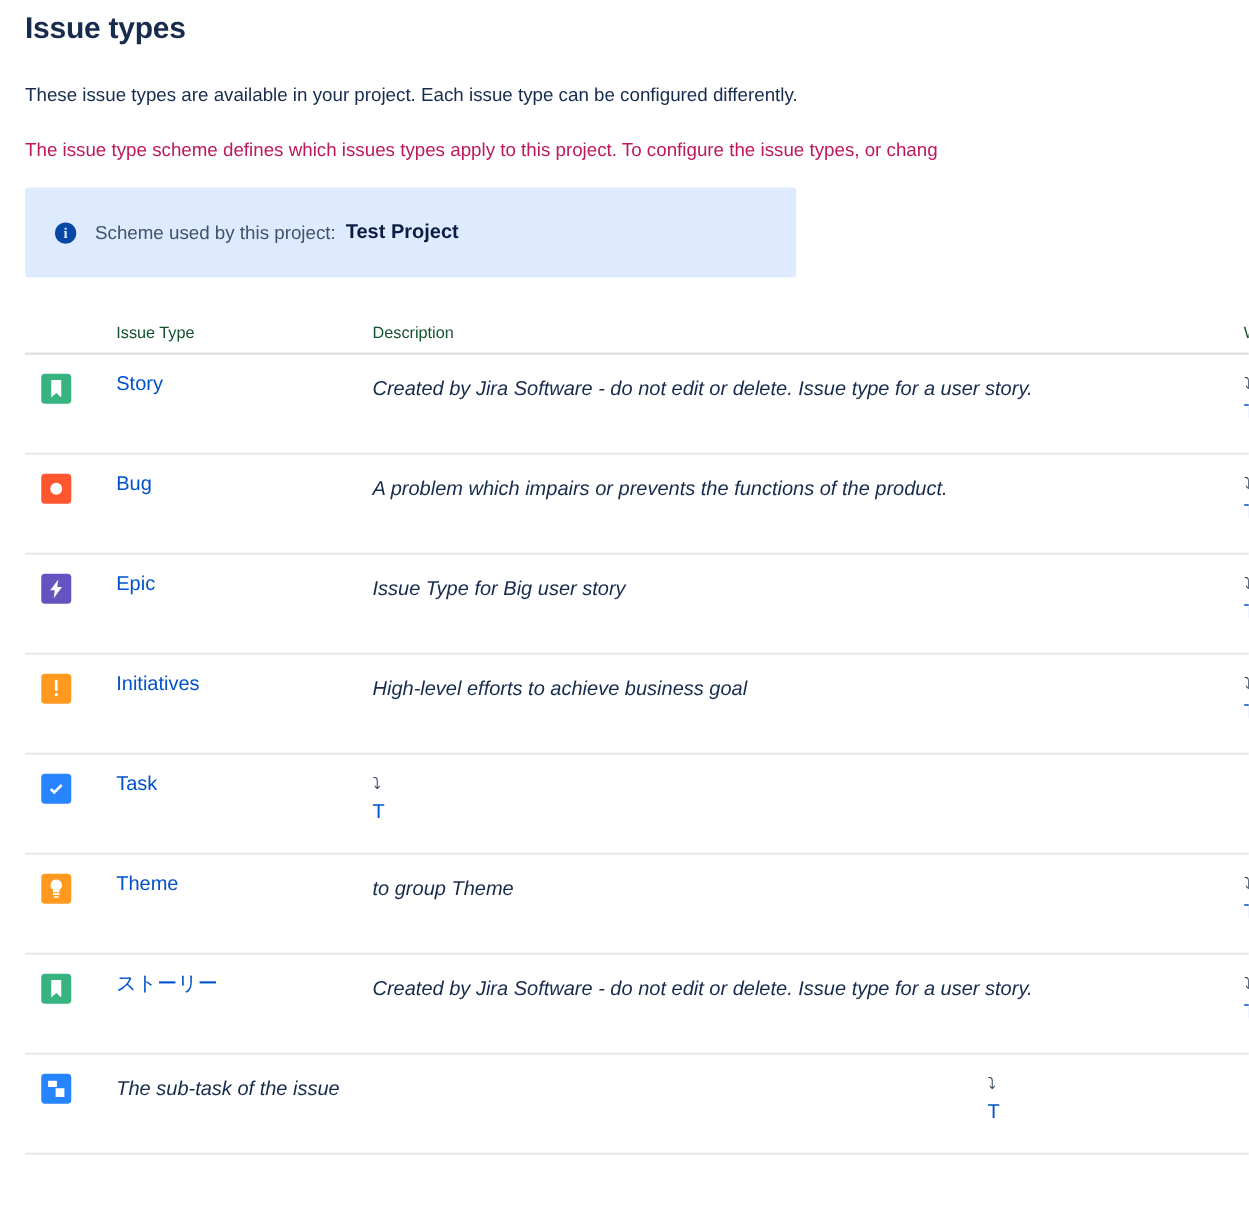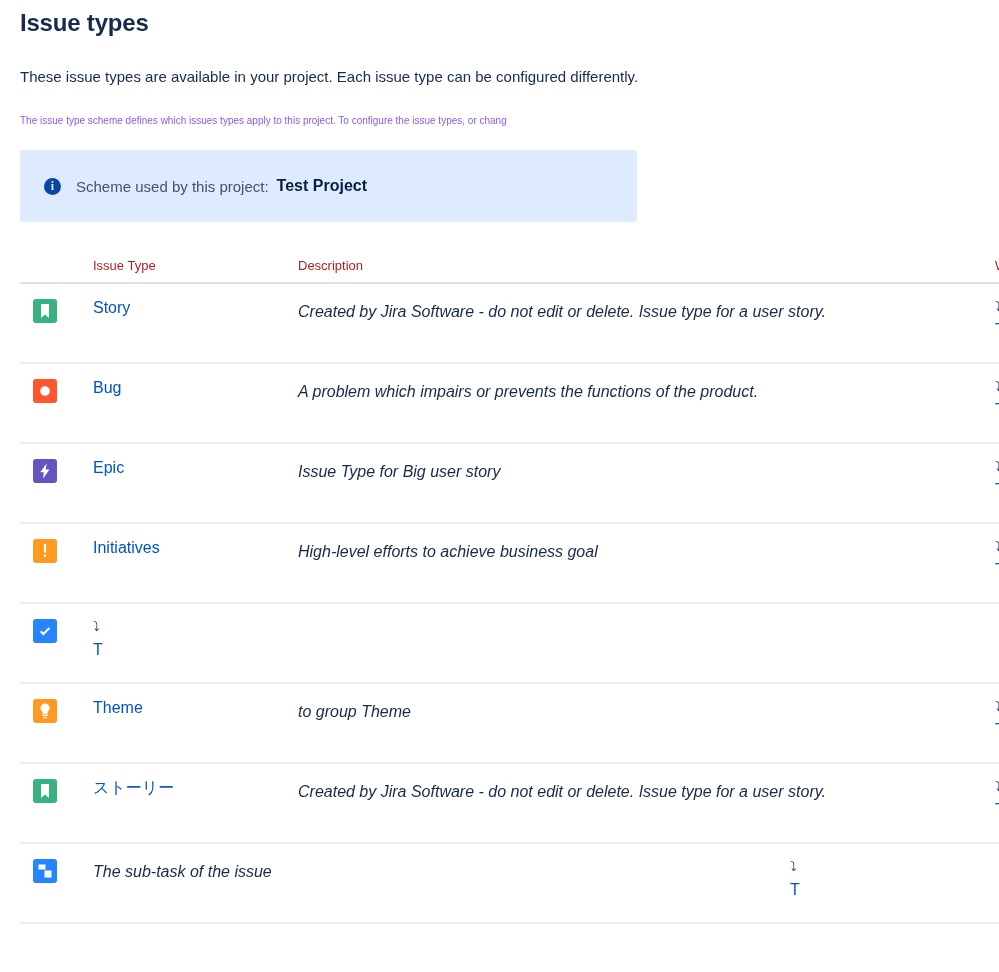--- a/index.html
+++ b/index.html
@@ -43,23 +43,23 @@
     top: 66px;
     font-size: 15px;
     line-height: 22px;
     color: #172B4D;
     white-space: nowrap;
   }
   .intro-2 {
     position: absolute;
     left: 20px;
     top: 110px;
-    font-size: 10px;
+    font-size: 15px;
     line-height: 22px;
-    color: #8b5cf6;
+    color: #be185d;
     white-space: nowrap;
   }
 
   
   .info-banner {
     position: absolute;
     left: 20px;
     top: 150px;
     width: 617px;
     height: 72px;
@@ -109,21 +109,21 @@
     display: flex;
     align-items: flex-start;
     border-bottom: 2px solid #EBECF0;
   }
   .thead {
     border-bottom: 2px solid #DFE1E6;
     padding-bottom: 9px;
   }
   .th {
     font-size: 13px;
-    color: #b91c1c;
+    color: #14532d;
     font-weight: 400;
     white-space: nowrap;
   }
 
   .col-icon   { width: 73px; flex: 0 0 73px; }
   .col-type   { width: 205px; flex: 0 0 205px; }
   .col-desc   { width: 697px; flex: 0 0 697px; }
   .col-wf     { width: 45px;  flex: 0 0 45px; }
 
   .tbody .trow {
@@ -274,20 +274,21 @@
             <span class="wf-arrow" style="font-size: 13px; color: rgb(37, 56, 88);">⤵</span>
             <a class="wf-link" href="#">T</a>
           </div>
         </div>
         <div class="trow">
           <div class="col-icon" style="padding-left: 13px;"><span class="itype-icon" style="background: rgb(38, 132, 255);">
               <svg width="24" height="24" viewBox="0 0 24 24">
                 <path fill="#FFFFFF" d="M10.4 16.4l-3.5-3.5 1.5-1.5 2 2 5.2-5.2 1.5 1.5-6.7 6.7z"></path>
               </svg>
             </span></div>
+          <div class="col-type"><a class="type-name" href="#">Task</a></div>
           <div class="col-wf wf-cell">
             <span class="wf-arrow" style="font-size: 13px; color: rgb(37, 56, 88);">⤵</span>
             <a class="wf-link" href="#">T</a>
           </div>
         </div>
         <div class="trow">
           <div class="col-icon" style="padding-left: 13px;"><span class="itype-icon" style="background: rgb(255, 153, 31);">
               <svg width="24" height="24" viewBox="0 0 24 24">
                 <path fill="#FFFFFF" d="M12 4.6a4.5 4.5 0 00-2.6 8.2v2h5.2v-2A4.5 4.5 0 0012 4.6zM9.4 15.6h5.2v1.3H9.4v-1.3zm0.7 2.4h3.8v1.2h-3.8V18z"></path>
               </svg>

